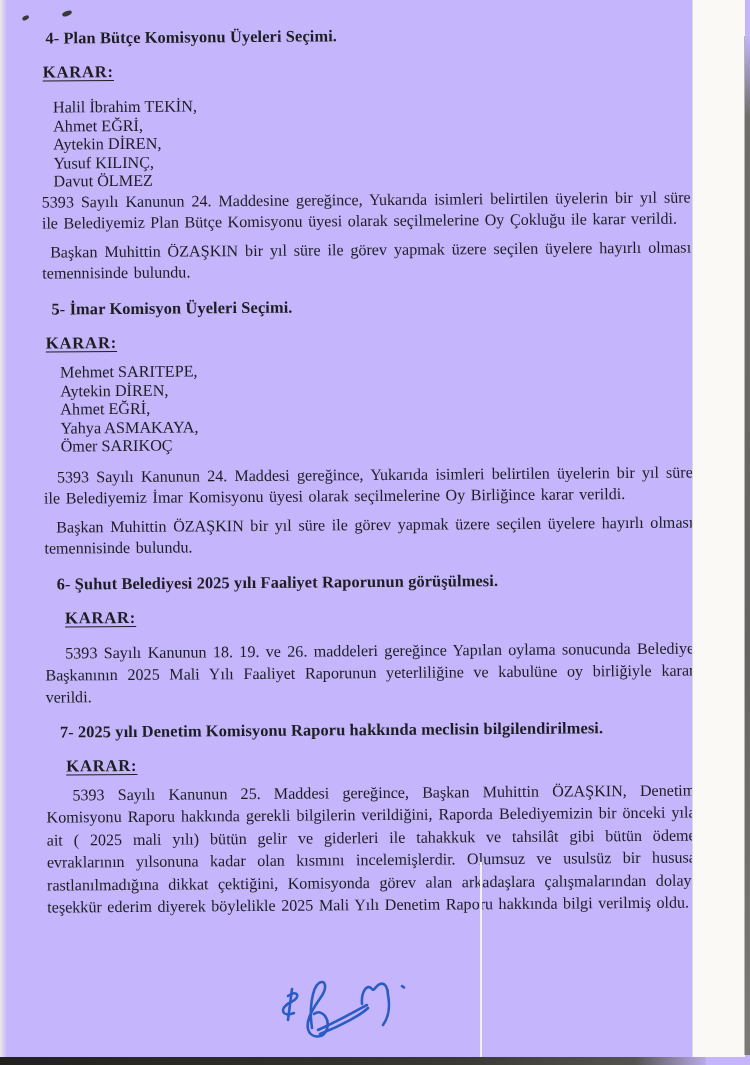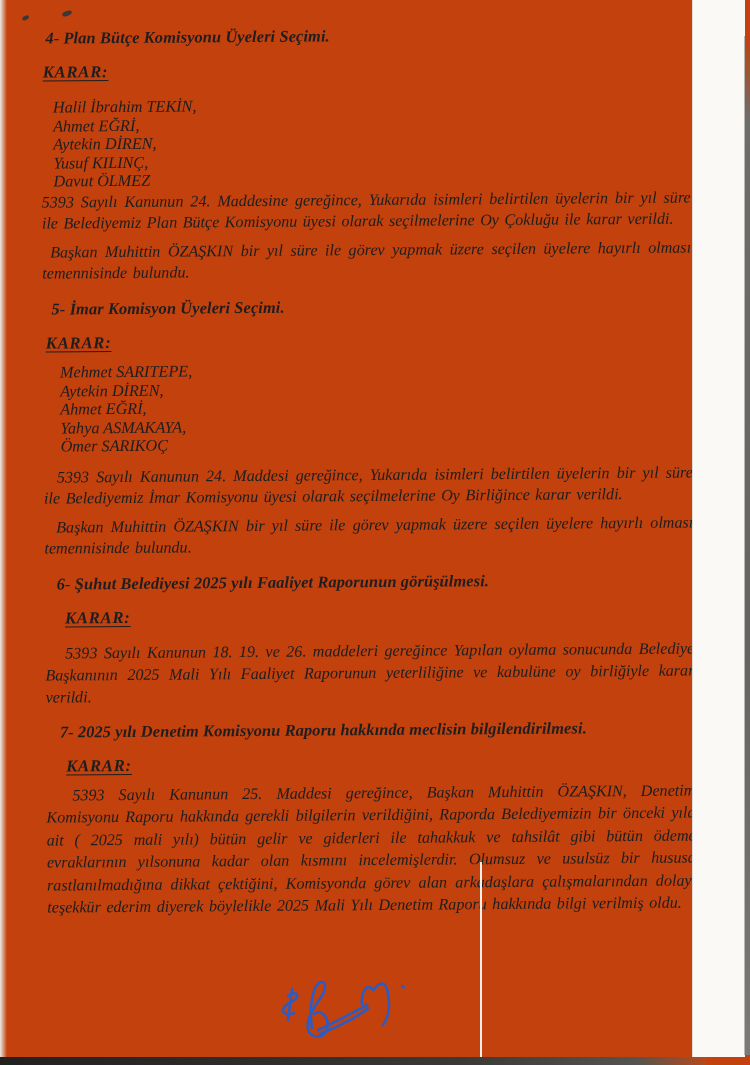--- a/index.html
+++ b/index.html
@@ -6,22 +6,21 @@
   body {
     width: 750px; height: 1065px;
     background: #ffffff;
     overflow: hidden;
     position: relative;
     font-family: "Liberation Serif", serif;
     color: #1e1e20;
   }
   .paper {
     position: absolute; inset: 0;
-    background: #c2410c;
-    font-style: italic;
+    background: #c4b5fd;
   }
   
   .content {
     position: absolute; left: 0; top: 0;
     width: 750px; box-sizing: border-box;
     padding: 26px 58px 0 43px;
     transform: rotate(-0.45deg);
     transform-origin: 50% 40%;
   }
   .heading {

